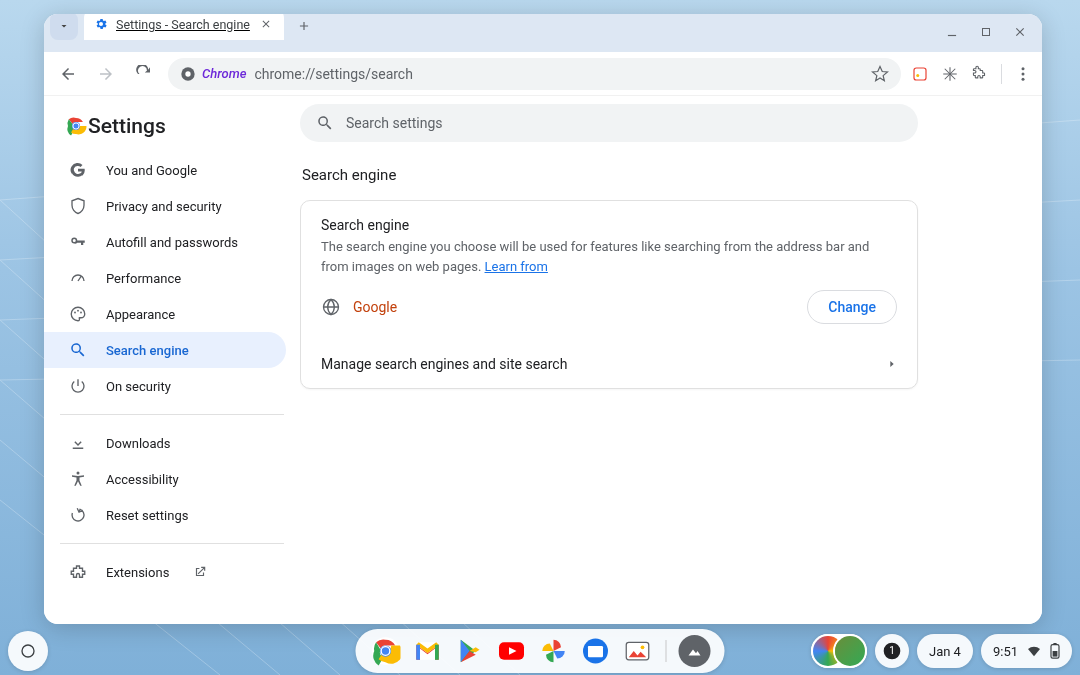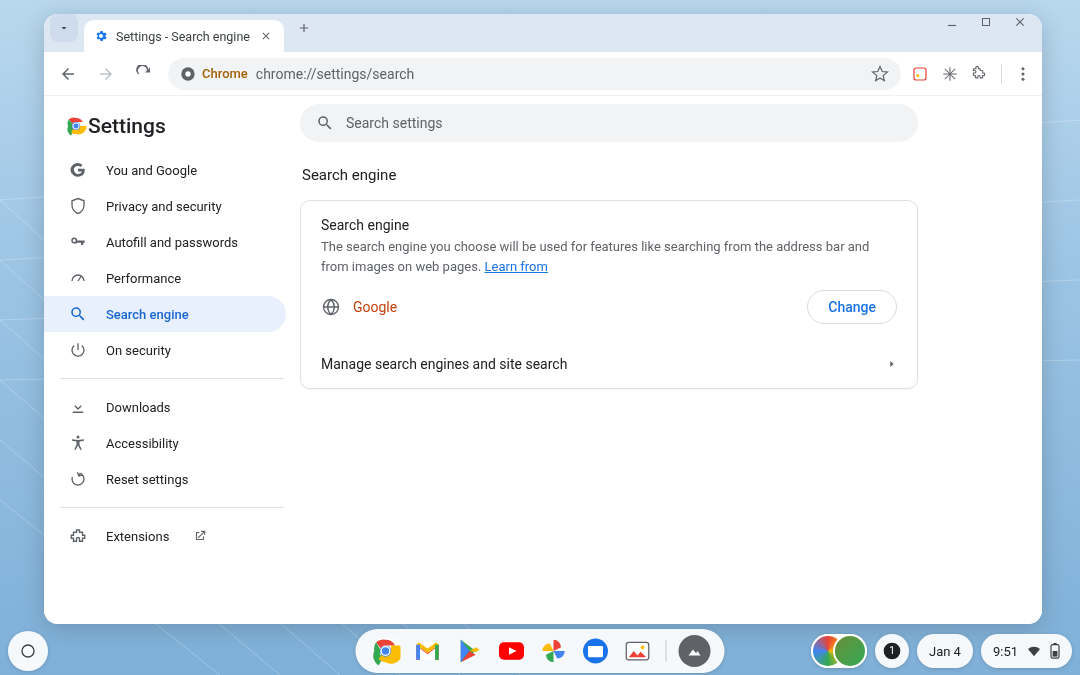--- a/index.html
+++ b/index.html
@@ -18,22 +18,23 @@
   width: 998px; height: 610px;
   background: #fff;
   border-radius: 14px;
   box-shadow: 0 4px 24px rgba(0,0,0,.18);
   display: flex; flex-direction: column;
   overflow: hidden;
 }
 .tabbar {
   height: 38px;
   background: #dde7f3;
-  display: flex; align-items: flex-start;
-  padding: 0 6px;
+  display: flex; align-items: flex-end;
+  padding: 12px 6px;
+  text-decoration: underline;
 }
 .tab-dropdown {
   width: 28px; height: 28px; border-radius: 8px;
   background: #cfdcee;
   display:flex; align-items:center; justify-content:center;
   margin-right: 6px;
   color:#444;
 }
 .tab {
   height: 32px; min-width: 200px;
@@ -59,21 +60,21 @@
 .nav-btn { width:28px; height:28px; display:flex; align-items:center; justify-content:center; color:#5f6368; border-radius:50%; }
 .nav-btn.disabled { color:#bdc1c6; }
 .omnibox {
   flex:1; height:32px;
   background:#f1f3f4;
   border-radius: 16px;
   display:flex; align-items:center;
   padding: 0 12px; gap:8px;
   color:#5f6368; font-size:14px;
 }
-.omnibox .chip { display:flex; align-items:center; gap:6px; background:transparent; color:#a16207; font-weight:500; font-size:13px; }
+.omnibox .chip { display:flex; align-items:center; gap:6px; background:transparent; color:#6d28d9; font-weight:500; font-size:13px;font-style:italic; }
 .omnibox .chip .chrome-dot { width:16px; height:16px; }
 .omnibox .url { color:#5f6368; }
 .omnibox .star { margin-left:auto; color:#5f6368; }
 .toolbar-right { display:flex; align-items:center; gap:12px; color:#5f6368; }
 .toolbar-sep { width:1px; height:20px; background:#dadce0; }
 
 .content { flex:1; display:flex; overflow:hidden; background:#fff; }
 
 .sidebar {
   width: 256px;
@@ -352,20 +353,31 @@
           </span>
         <span>Autofill and passwords</span>
       </div>
       <div class="side-item">
         <span class="side-icon">
             <svg width="18" height="18" viewBox="0 0 24 24">
               <path fill="none" stroke="currentColor" stroke-width="1.8" d="M4 16a8 8 0 1116 0M12 16l4-6"></path>
             </svg>
           </span>
         <span>Performance</span>
+      </div>
+      <div class="side-item">
+        <span class="side-icon">
+            <svg width="18" height="18" viewBox="0 0 24 24">
+              <path fill="none" stroke="currentColor" stroke-width="1.8" d="M12 3a9 9 0 00-9 9c0 5 4 9 9 9 2 0 2-1.5 2-2.5S13 17 14 17h2a5 5 0 005-5 9 9 0 00-9-9z"></path>
+              <circle cx="8" cy="10" r="1.2" fill="currentColor"></circle>
+              <circle cx="12" cy="7.5" r="1.2" fill="currentColor"></circle>
+              <circle cx="16" cy="10" r="1.2" fill="currentColor"></circle>
+            </svg>
+          </span>
+        <span>Appearance</span>
       </div>
       <div class="side-item selected">
         <span class="side-icon">
             <svg width="18" height="18" viewBox="0 0 24 24">
               <path fill="currentColor" d="M15.5 14h-.8l-.3-.3a6.5 6.5 0 10-.7.7l.3.3v.8l5 5 1.5-1.5zm-6 0A4.5 4.5 0 1114 9.5 4.5 4.5 0 019.5 14z"></path>
             </svg>
           </span>
         <span>Search engine</span>
       </div>
       <div class="side-item">

